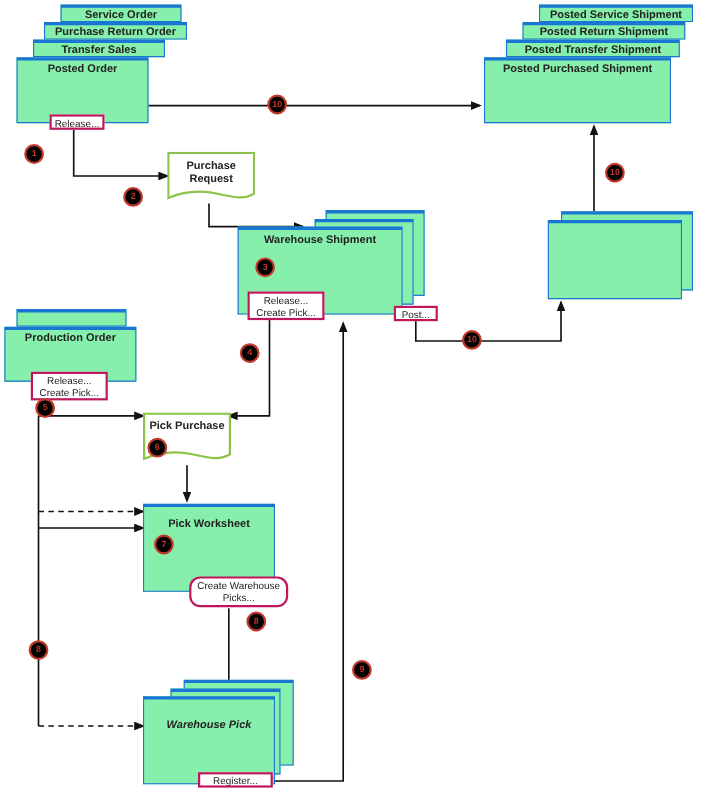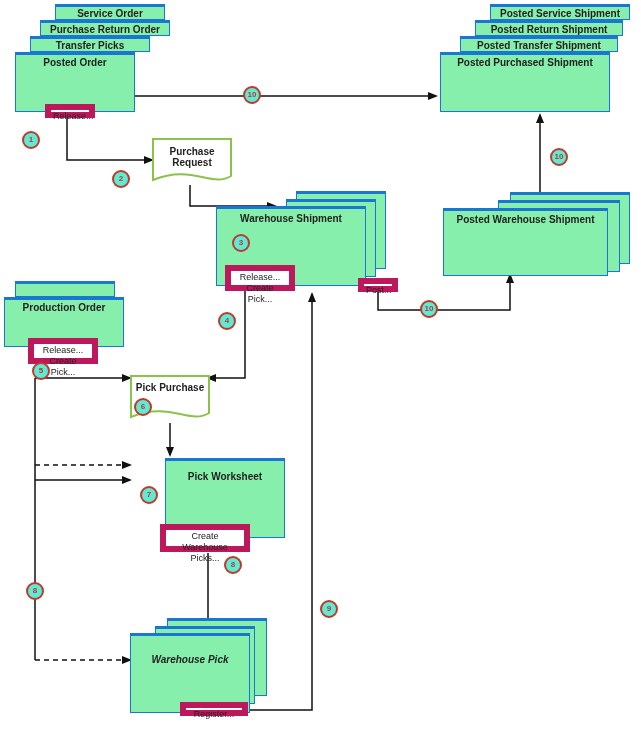--- a/index.html
+++ b/index.html
@@ -32,36 +32,36 @@
     left: 0;
     width: 100%;
     text-align: center;
     font-size: 10px;
     font-weight: bold;
     color: #222;
     line-height: 12px;
   }
   .btn {
     position: absolute;
-    border: 6px solid #be185d;
+    border: 2px solid #be185d;
     background: #fff;
     font-size: 9px;
     color: #222;
     text-align: center;
     box-sizing: border-box;
     padding: 1px 2px;
     line-height: 11px;
   }
   .badge {
     position: absolute;
     width: 14px;
     height: 14px;
     border: 2px solid #c0392b;
     border-radius: 50%;
-    background: #5eead4;
+    background: #000000;
     font-size: 8px;
     font-weight: bold;
     color: #c0392b;
     text-align: center;
     line-height: 14px;
     box-sizing: content-box;
   }
   .doc-label {
     position: absolute;
     font-size: 10px;
@@ -111,21 +111,21 @@
   <line x1="540" y1="195" x2="540" y2="115" stroke="#111" stroke-width="1.5" marker-end="url(#arrow)"></line>
 </svg>
 
 <div class="box title" style="left:55px; top:4px;  width:110px; height:16px;">
   <div class="box-label" style="top:1px;">Service Order</div>
 </div>
 <div class="box title" style="left:40px; top:20px; width:130px; height:16px;">
   <div class="box-label" style="top:1px;">Purchase Return Order</div>
 </div>
 <div class="box title" style="left:30px; top:36px; width:120px; height:16px;">
-  <div class="box-label" style="top:1px;">Transfer Picks</div>
+  <div class="box-label" style="top:1px;">Transfer Sales</div>
 </div>
 <div class="box title" style="left:15px; top:52px; width:120px; height:60px;">
   <div class="box-label" style="top:2px;">Posted Order</div>
 </div>
 <div class="btn" style="left:45px; top:104px; width:50px; height:14px;">Release...</div>
 
 <div class="box title" style="left:490px; top:4px;  width:140px; height:16px;">
   <div class="box-label" style="top:1px;">Posted Service Shipment</div>
 </div>
 <div class="box title" style="left:475px; top:20px; width:148px; height:16px;">
@@ -147,42 +147,39 @@
 <div class="box title" style="left:286px; top:199px; width:90px; height:78px;"></div>
 <div class="box title" style="left:216px; top:206px; width:150px; height:80px;">
   <div class="box-label" style="top:4px;">Warehouse Shipment</div>
 </div>
 <div class="btn" style="left:225px; top:265px; width:70px; height:26px; white-space:pre-line;">Release...
 Create Pick...</div>
 <div class="btn" style="left:358px; top:278px; width:40px; height:14px;">Post...</div>
 
 <div class="box title" style="left:510px; top:192px; width:120px; height:72px;"></div>
 <div class="box title" style="left:498px; top:200px; width:122px; height:72px;"></div>
-<div class="box title" style="left:443px; top:208px; width:165px; height:68px;">
-  <div class="box-label" style="top:3px;">Posted Warehouse Shipment</div>
-</div>
 
 <div class="box title" style="left:15px; top:281px; width:100px; height:16px;">
   <div class="box-label" style="top:1px;margin-top:24px;">Assembly Order</div>
 </div>
 <div class="box title" style="left:4px; top:297px; width:120px; height:50px;">
   <div class="box-label" style="top:2px;">Production Order</div>
 </div>
 <div class="btn" style="left:28px; top:338px; width:70px; height:26px; white-space:pre-line;">Release...
 Create Pick...</div>
 
 <svg style="left:130px; top:375px; position:absolute;" width="80" height="50">
   <path d="M 1 1 L 79 1 L 79 38 C 60 50, 40 26, 1 42 Z" fill="#fff" stroke="#8bc34a" stroke-width="2"></path>
 </svg>
 <div class="doc-label" style="left:130px; top:382px; width:80px;">Pick Purchase</div>
 
-<div class="box title" style="left:130px; top:458px; width:120px; height:80px;margin-left:35px;">
+<div class="box title" style="left:130px; top:458px; width:120px; height:80px;">
   <div class="box-label" style="top:10px;">Pick Worksheet</div>
 </div>
-<div class="btn" style="left:160px; top:524px; width:90px; height:28px; white-space:pre-line;">Create Warehouse
+<div class="btn" style="left:172px; top:524px; width:90px; height:28px; white-space:pre-line;border-radius:10px;">Create Warehouse
 Picks...</div>
 
 <div class="box title" style="left:167px; top:618px; width:100px; height:78px;"></div>
 <div class="box title" style="left:155px; top:626px; width:100px; height:78px;"></div>
 <div class="box title" style="left:130px; top:633px; width:120px; height:80px;font-style:italic;">
   <div class="box-label" style="top:18px;">Warehouse Pick</div>
 </div>
 <div class="btn" style="left:180px; top:702px; width:68px; height:14px;">Register...</div>
 
 <div class="badge" style="left:22px;  top:131px;">1</div>

